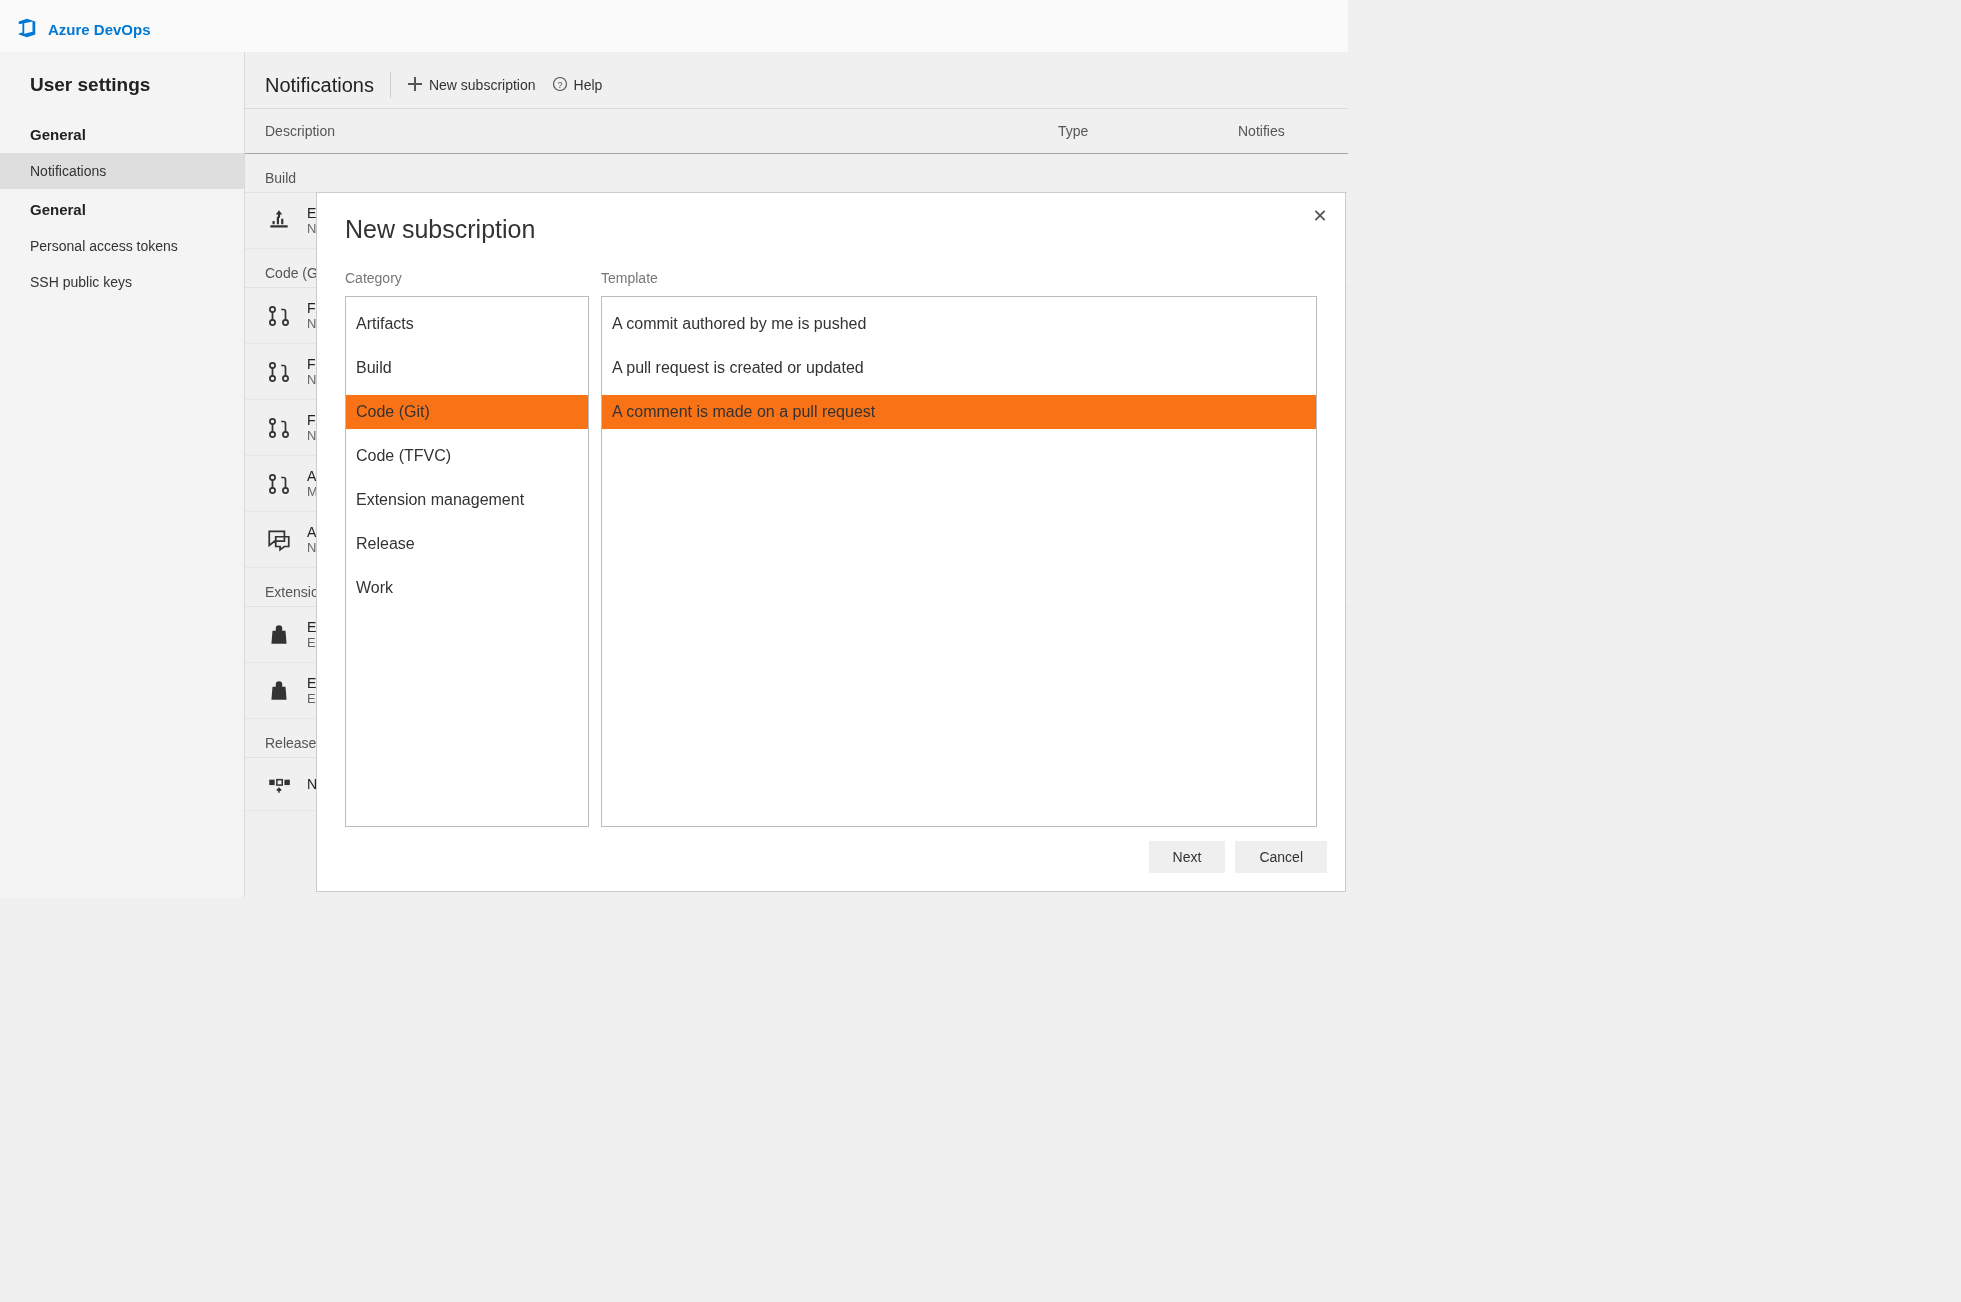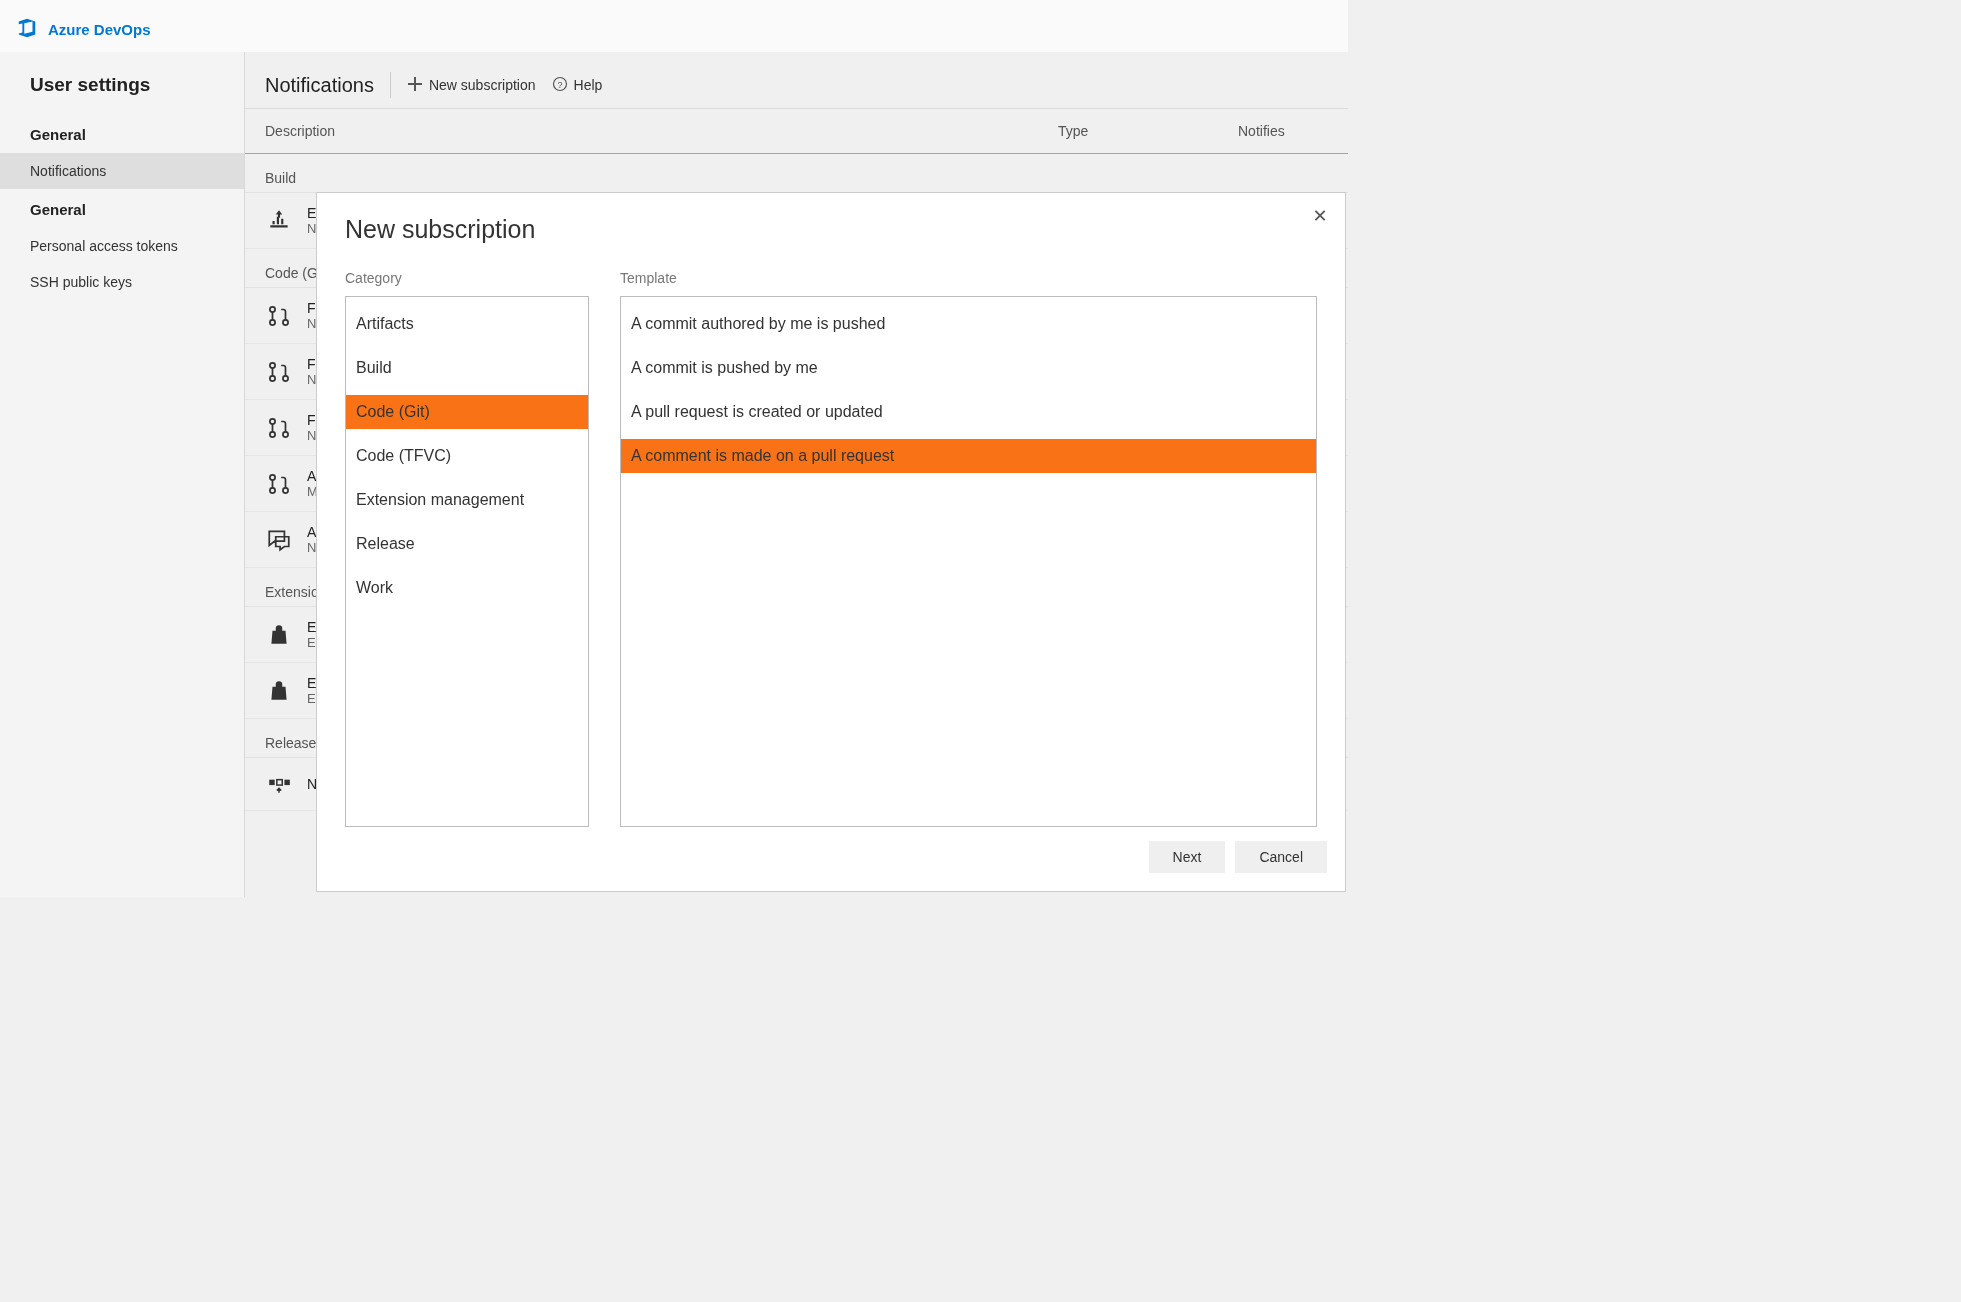--- a/index.html
+++ b/index.html
@@ -166,21 +166,21 @@
     font-size:18px;
   }
   .modal-title {
     font-size: 25px;
     font-weight: 300;
     color: #333;
     padding: 22px 28px 0 28px;
   }
   .modal-body {
     display: flex;
-    gap: 31px;
+    gap: 12px;
     padding: 26px 28px 0 28px;
     flex: 1;
     min-height: 0;
   }
   .col {
     display: flex;
     flex-direction: column;
   }
   .col-category { width: 244px; }
   .col-template { flex: 1; }
@@ -409,21 +409,20 @@
           <div class="list-item">Code (TFVC)</div>
           <div class="list-item">Extension management</div>
           <div class="list-item">Release</div>
           <div class="list-item">Work</div>
         </div>
     </div>
     <div class="col col-template">
       <div class="col-label">Template</div>
       <div class="listbox" id="template-list">
           <div class="list-item">A commit authored by me is pushed</div>
-          <div class="list-item">A commit is pushed by me</div>
           <div class="list-item">A pull request is created or updated</div>
           <div class="list-item selected">A comment is made on a pull request</div>
         </div>
     </div>
   </div>
   <div class="modal-footer">
     <button class="btn">Next</button>
     <button class="btn">Cancel</button>
   </div>
 </div>

